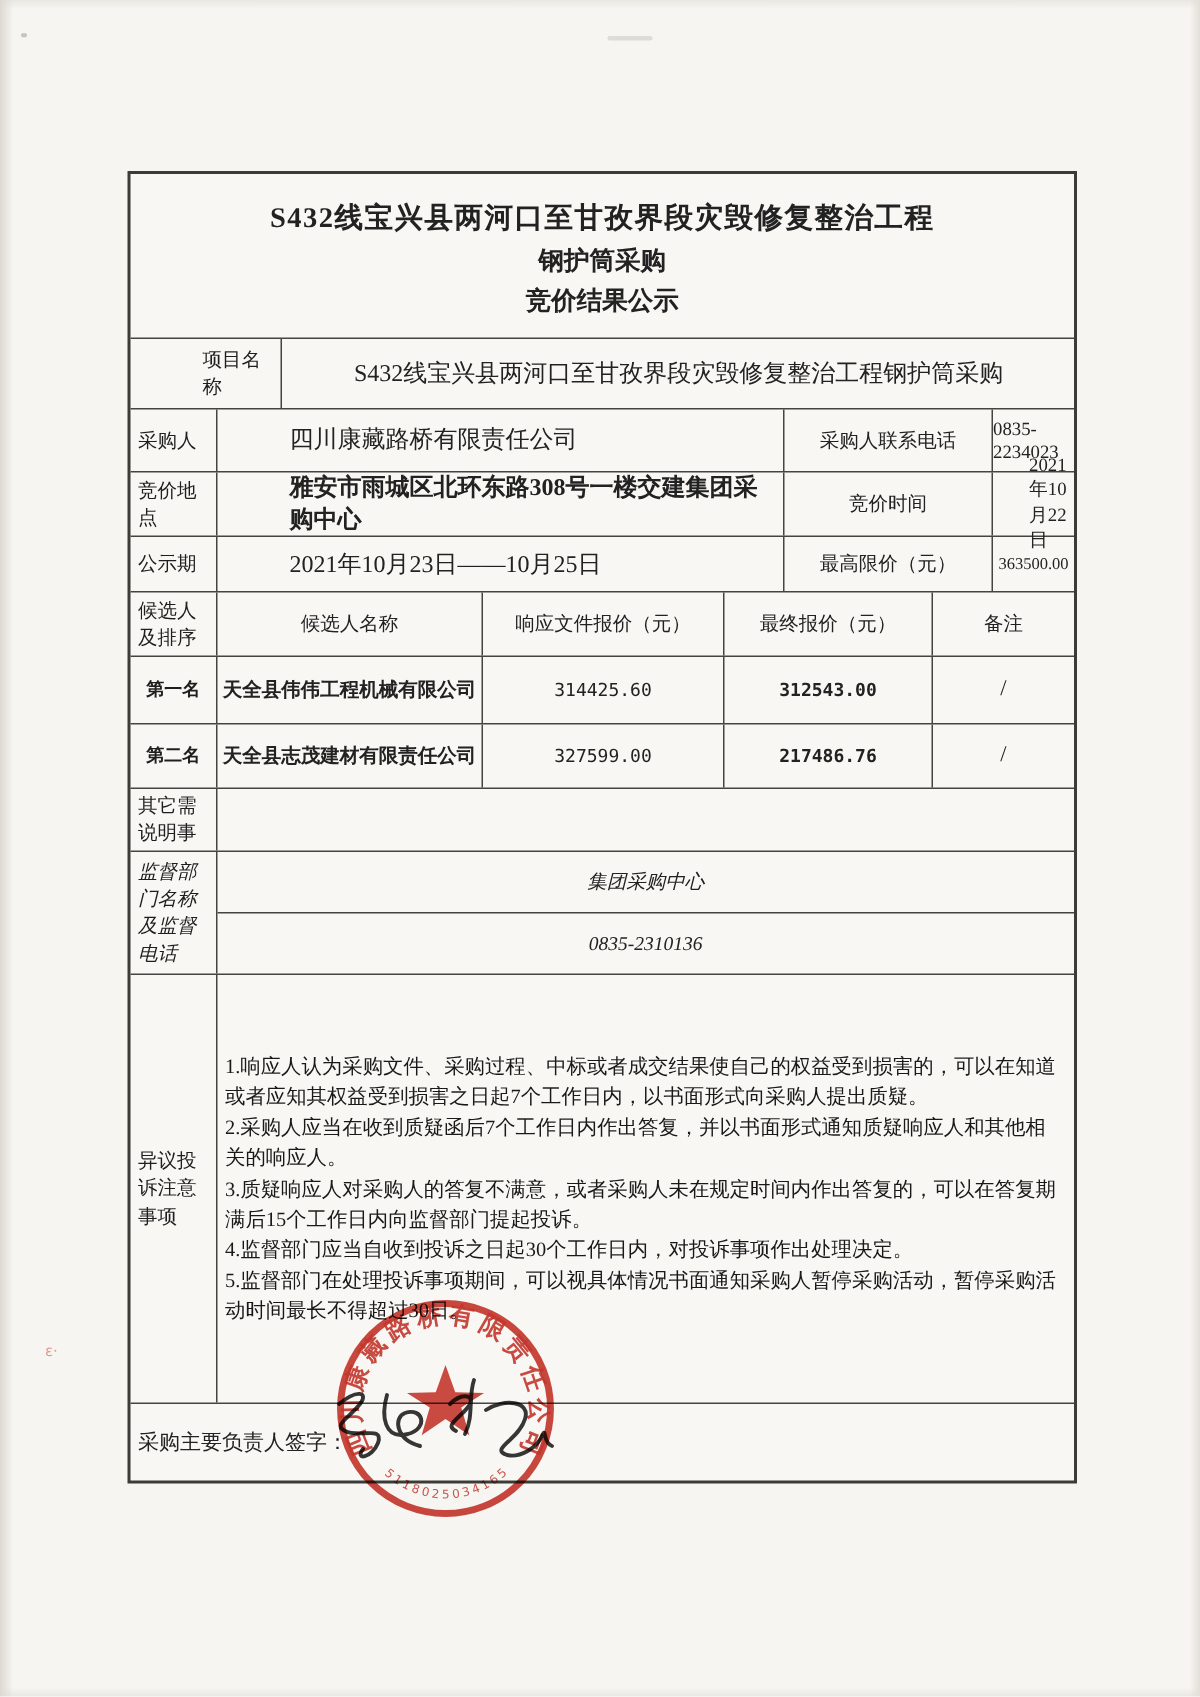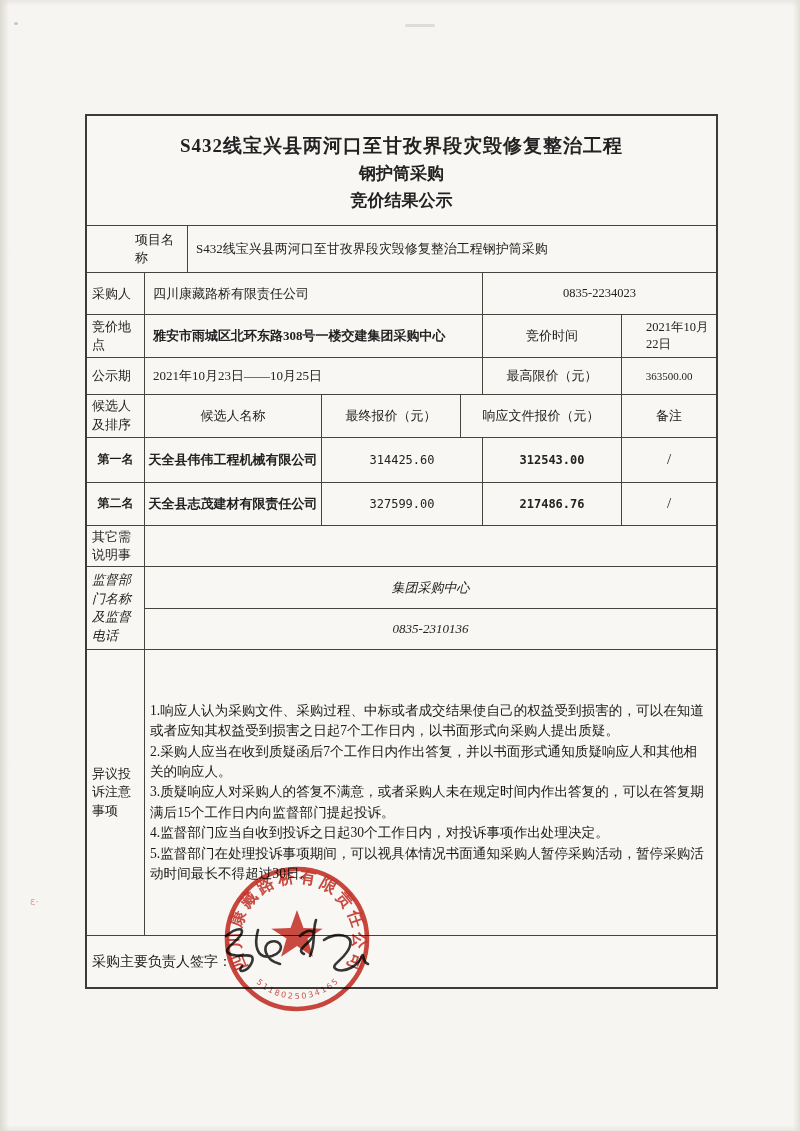--- a/index.html
+++ b/index.html
@@ -27,21 +27,21 @@
     background:rgba(252,251,249,.35);
   }
   .row{display:flex;border-bottom:1px solid #45443f;box-sizing:border-box;}
   .row:last-child{border-bottom:none;}
   .cell{box-sizing:border-box;display:flex;align-items:center;}
   .bR{border-right:1px solid #45443f;}
   .lbl{
     width:58px;padding:2px 5px;font-size:13px;line-height:1.42;
     align-items:center;color:#1e1e1e;
   }
-  .val{flex:1;padding:2px 8px;font-size:13px;}
+  .val{flex:1;padding:2px 8px;font-size:16px;margin-left:40px;}
   .c3{width:139px;justify-content:center;font-size:13px;}
   .c4{flex:0 0 auto;width:94px;justify-content:center;font-size:12.5px;}
   .bold{font-weight:bold;}
   
   .r-title{height:110px;align-items:center;justify-content:center;}
   .title-box{width:100%;text-align:center;padding-top:6px;}
   .title-l1{font-size:19px;font-weight:bold;letter-spacing:1px;line-height:28px;}
   .title-l2,.title-l3{font-size:17px;font-weight:bold;line-height:27px;}
   
   .r-project{height:48px;padding-left:43px;}
@@ -95,42 +95,43 @@
     </div>
 
     <div class="row r-project">
       <div class="cell lbl bR">项目名称</div>
       <div class="cell val">S432线宝兴县两河口至甘孜界段灾毁修复整治工程钢护筒采购</div>
     </div>
 
     <div class="row r-buyer">
       <div class="cell lbl bR">采购人</div>
       <div class="cell val bR" style="width:338px;flex:0 0 auto;">四川康藏路桥有限责任公司</div>
-      <div class="cell c4" style="flex:1;text-align:center;">0835-2234023</div>
+      <div class="cell c3 bR">采购人联系电话</div>
+      <div class="cell c4" style="flex:1;">0835-2234023</div>
     </div>
 
     <div class="row r-place">
       <div class="cell lbl bR">竞价地点</div>
       <div class="cell val bR bold" style="width:338px;flex:0 0 auto;">雅安市雨城区北环东路308号一楼交建集团采购中心</div>
       <div class="cell c3 bR">竞价时间</div>
       <div class="cell c4" style="flex:1;margin-left:24px;">2021年10月22日</div>
     </div>
 
     <div class="row r-period">
       <div class="cell lbl bR">公示期</div>
       <div class="cell val bR" style="width:338px;flex:0 0 auto;">2021年10月23日——10月25日</div>
       <div class="cell c3 bR">最高限价（元）</div>
       <div class="cell c4" style="flex:1;font-size:11px;">363500.00</div>
     </div>
 
     <div class="row r-chead">
       <div class="cell lbl bR">候选人及排序</div>
       <div class="cell cc-name bR cc-head">候选人名称</div>
+      <div class="cell cc-resp bR cc-head">响应文件报价（元）</div>
       <div class="cell c3 bR cc-head">最终报价（元）</div>
-      <div class="cell cc-resp bR cc-head">响应文件报价（元）</div>
       <div class="cell c4 cc-head" style="flex:1;">备注</div>
     </div>
 
     <div class="row r-c1">
       <div class="cell lbl bR rank">第一名</div>
       <div class="cell cc-name bR bold">天全县伟伟工程机械有限公司</div>
       <div class="cell cc-resp bR">314425.60</div>
       <div class="cell c3 bR bold" style="font-size:12px;font-family:'DejaVu Sans Mono','Liberation Mono',monospace;">312543.00</div>
       <div class="cell c4" style="flex:1;font-size:15px;">/</div>
     </div>

